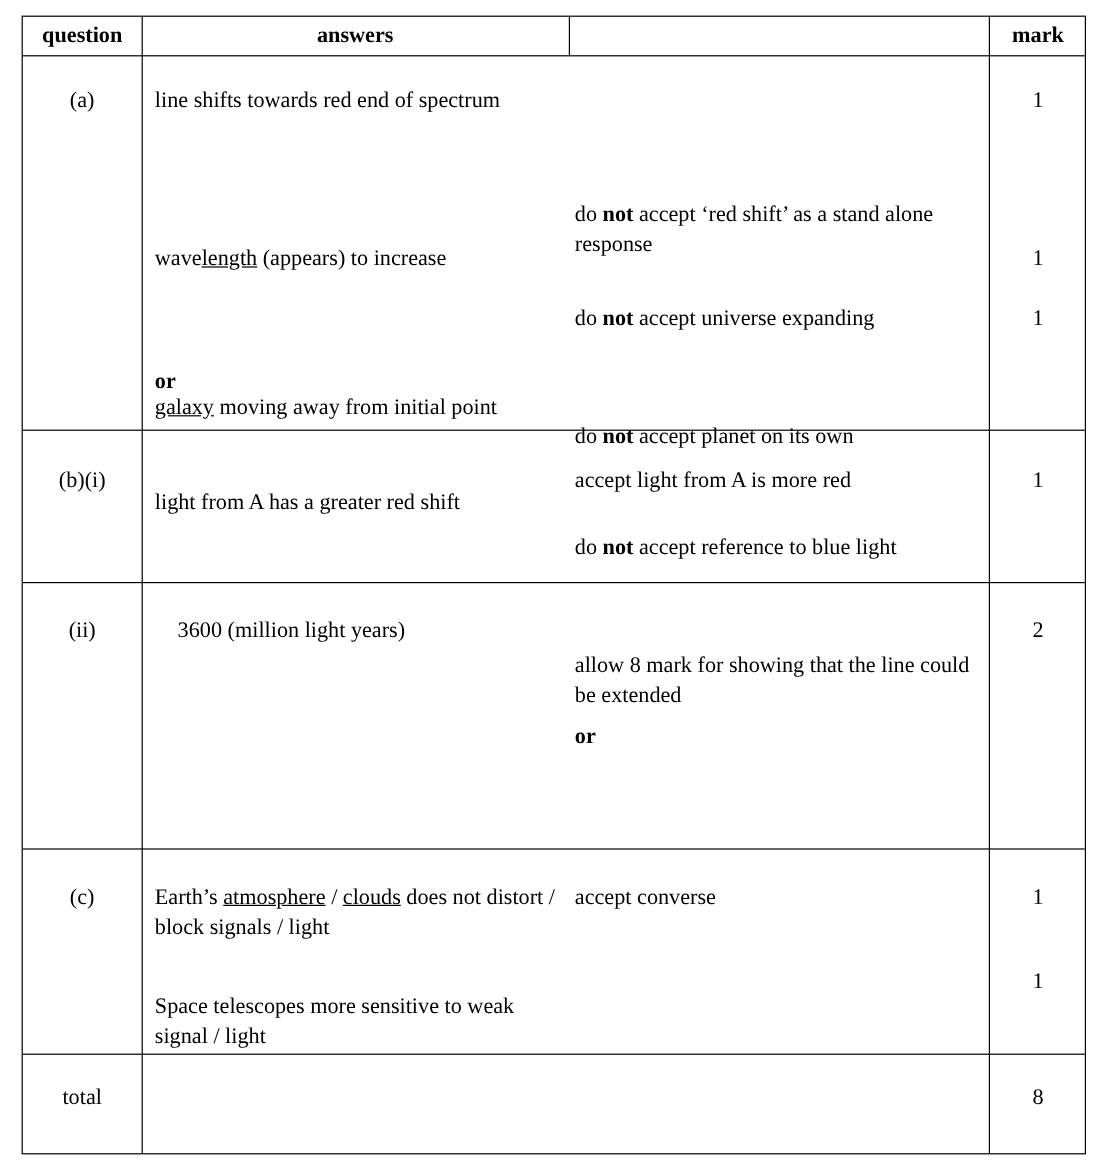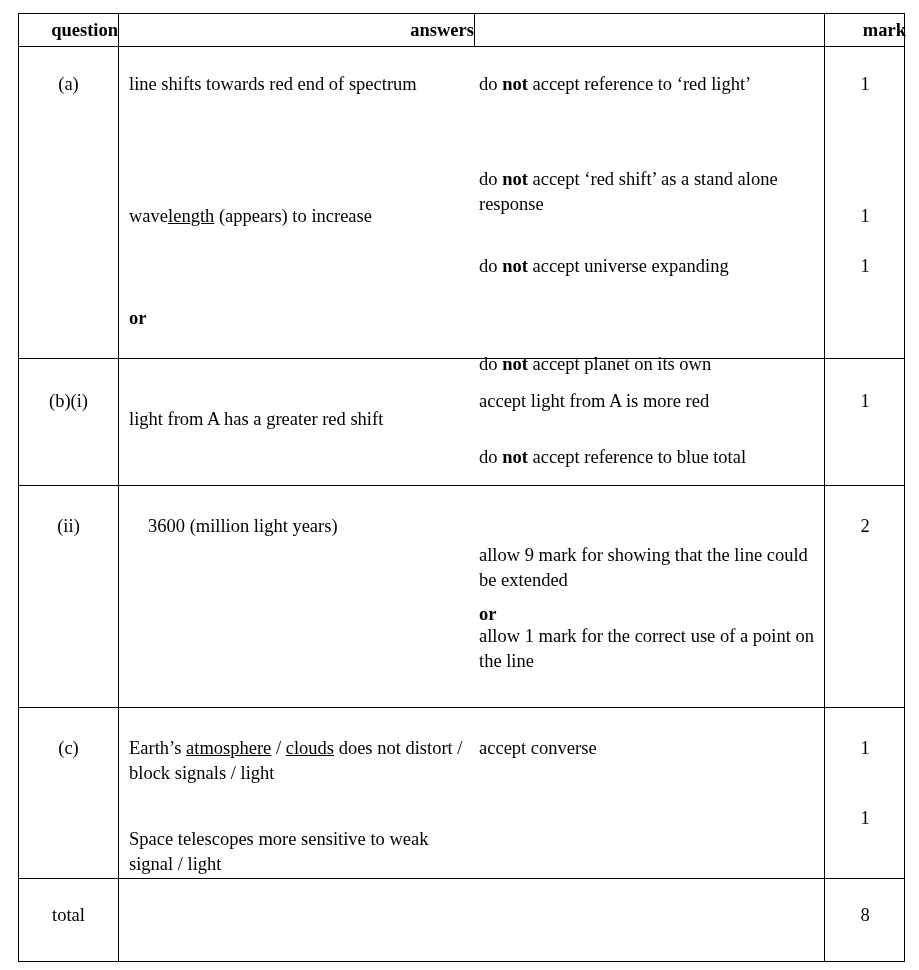--- a/index.html
+++ b/index.html
@@ -94,21 +94,21 @@
     text-align: center;
   }
 
   
   .header-cell {
     top: 0;
     height: 32px;
     line-height: 32px;
     font-weight: bold;
     font-size: 18.5px;
-    text-align: right;
+    text-align: center;
     padding: 0;
     font-family: Liberation Serif, serif;
   }
 
   .u { text-decoration: underline; text-align: right; }
   .b { font-weight: bold; }
 </style>
 </head>
 <body>
 
@@ -131,52 +131,51 @@
 
     <div class="cell col-question" style="top:58px;">(a)</div>
 
     <div class="cell col-answers" style="top:58px;">line shifts towards red end of spectrum</div>
 
     <div class="cell col-answers" style="top:190px;"><span>wave</span><span class="u">length</span><span> (appears) to increase</span></div>
 
 
     <div class="cell col-answers b" style="top:292px;">or</div>
 
+    <div class="cell col-answers" style="top:314px;"><span class="u">galaxy</span><span> moving away from initial point</span></div>
 
-    <div class="cell col-extra" style="top:58px;"><span>do </span><span class="b">not</span><span> accept reference to ‘red light’</span></div>
 
     <div class="cell col-extra" style="top:116px;margin-top:37px;"><span>do </span><span class="b">not</span><span> accept ‘red shift’ as a stand alone response</span></div>
 
     <div class="cell col-extra" style="top:240px;"><span>do </span><span class="b">not</span><span> accept universe expanding</span></div>
 
     <div class="cell col-extra" style="top:314px;margin-top:24px;"><span>do </span><span class="b">not</span><span> accept planet on its own</span></div>
 
     <div class="cell col-mark" style="top:58px;">1</div>
     <div class="cell col-mark" style="top:190px;">1</div>
     <div class="cell col-mark" style="top:240px;">1</div>
 
     <div class="cell col-question" style="top:375px;">(b)(i)</div>
 
     <div class="cell col-answers" style="top:393px;">light from A has a greater red shift</div>
 
     <div class="cell col-extra" style="top:375px;">accept light from A is more red</div>
 
-    <div class="cell col-extra" style="top:431px;"><span>do </span><span class="b">not</span><span> accept reference to blue total</span></div>
+    <div class="cell col-extra" style="top:431px;"><span>do </span><span class="b">not</span><span> accept reference to blue light</span></div>
 
     <div class="cell col-mark" style="top:375px;">1</div>
 
     <div class="cell col-question" style="top:500px;">(ii)</div>
 
     <div class="cell col-answers" style="top:500px;margin-left:19px;">3600 (million light years)</div>
 
-    <div class="cell col-extra" style="top:529px;">allow 9 mark for showing that the line could be extended</div>
+    <div class="cell col-extra" style="top:529px;">allow 8 mark for showing that the line could be extended</div>
 
     <div class="cell col-extra b" style="top:588px;">or</div>
 
-    <div class="cell col-extra" style="top:610px;">allow 1 mark for the correct use of a point on the line</div>
 
     <div class="cell col-mark" style="top:500px;">2</div>
 
     <div class="cell col-question" style="top:722px;">(c)</div>
 
     <div class="cell col-answers" style="top:722px;"><span>Earth’s </span><span class="u">atmosphere</span><span> / </span><span class="u">clouds</span><span> does not distort / block signals / light</span></div>
 
     <div class="cell col-answers" style="top:813px;">Space telescopes more sensitive to weak signal / light</div>
 
     <div class="cell col-extra" style="top:722px;">accept converse</div>

